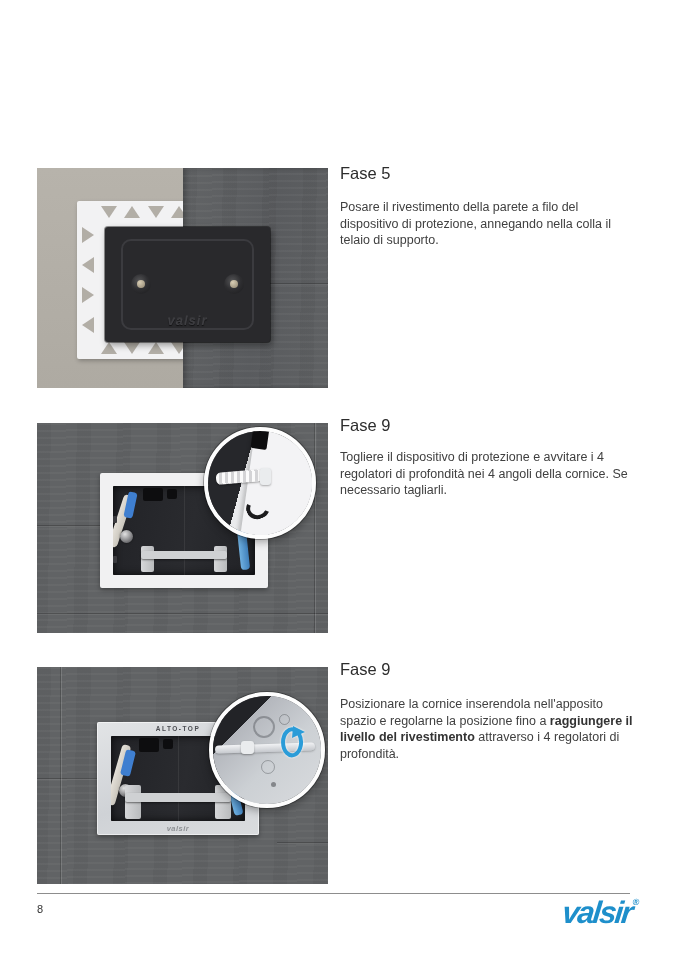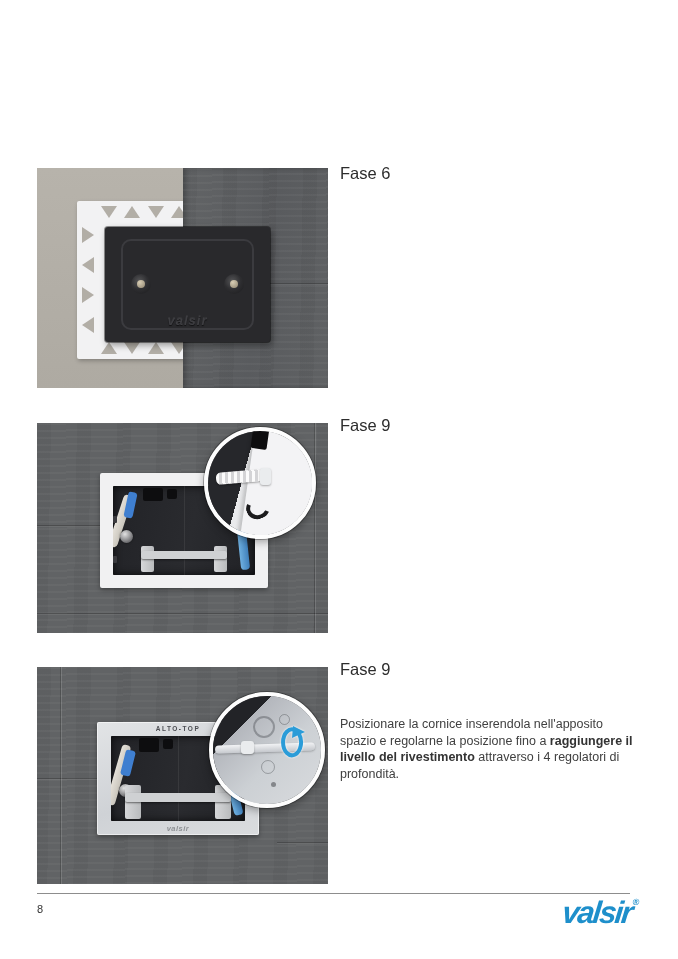--- a/index.html
+++ b/index.html
@@ -130,21 +130,22 @@
       <div class="wall-tex"></div>
       <div class="seam-h" style="left:0;right:0;top:115px;"></div>
     </div>
     <div class="p1-box">
       <div class="p1-panel"></div>
       <div class="screw" style="left:26px;top:47px;"></div>
       <div class="screw" style="right:26px;top:47px;"></div>
       <div class="embossed">valsir</div>
     </div>
   </div>
-  <div class="step-title" style="top:164px;">Fase 6</div>
+  <div class="step-title" style="top:164px;">Fase 5</div>
+  <div class="step-body" style="top:199px;">Posare il rivestimento della parete a filo del dispositivo di protezione, annegando nella colla il telaio di supporto.</div>
 
   <div class="photo" style="top:423px;height:210px;">
     <div class="wall-tex"></div>
     <div class="seam-h" style="left:0;width:63px;top:102px;"></div>
     <div class="seam-h" style="left:0;right:0;top:190px;"></div>
     <div class="seam-v" style="left:278px;top:0;height:100%;"></div>
     <div class="white-frame" style="left:63px;top:50px;width:168px;height:115px;">
       <div class="opening">
         <div class="op-seam"></div>
         <div class="connector" style="left:30px;top:2px;width:20px;height:13px;"></div>
@@ -165,20 +166,21 @@
     <div class="inset" style="left:167px;top:4px;width:104px;height:104px;">
       <div class="inset2-bg"></div>
       <div class="inset2-corner"></div>
       <div class="connector" style="left:44px;top:-4px;width:16px;height:22px;transform:rotate(8deg);"></div>
       <div class="regulator-screw" style="left:8px;top:40px;width:46px;height:12px;transform:rotate(-5deg);"></div>
       <div class="screw-joint" style="left:52px;top:37px;width:11px;height:17px;"></div>
       <div class="hook" style="left:38px;top:66px;"></div>
     </div>
   </div>
   <div class="step-title" style="top:416px;">Fase 9</div>
+  <div class="step-body" style="top:449px;">Togliere il dispositivo di protezione e avvitare i 4 regolatori di profondità nei 4 angoli della cornice. Se necessario tagliarli.</div>
 
   <div class="photo" style="top:667px;height:217px;">
     <div class="wall-tex"></div>
     <div class="seam-h" style="left:0;width:60px;top:111px;"></div>
     <div class="seam-h" style="left:240px;right:0;top:175px;"></div>
     <div class="seam-v" style="left:24px;top:0;height:100%;"></div>
     <div class="clear-frame" style="left:60px;top:55px;width:162px;height:113px;">
       <div class="mark-top">ALTO-TOP</div>
       <div class="mark-bottom">valsir</div>
       <div class="opening" style="left:14px;right:14px;top:14px;bottom:14px;">
@@ -204,19 +206,19 @@
       <div class="dot" style="left:58px;top:86px;width:5px;height:5px;"></div>
       <div class="clear-screw" style="left:2px;top:48px;width:100px;height:8px;transform:rotate(-2deg);"></div>
       <div class="screw-joint" style="left:28px;top:45px;width:13px;height:13px;"></div>
       <svg width="30" height="36" style="position:absolute;left:62px;top:30px;filter:drop-shadow(0 0 1px #ffffff);" viewBox="0 0 30 36">
         <path d="M 20 4 A 9 13 0 1 0 24 8" fill="none" stroke="#2b9cd8" stroke-width="4"></path>
         <polygon points="18,0 30,6 17,12" fill="#2b9cd8"></polygon>
       </svg>
     </div>
   </div>
   <div class="step-title" style="top:660px;">Fase 9</div>
-  <div class="step-body" style="top:696px;margin-top:20px;"><span>Posizionare la cornice inserendola nell'apposito spazio e regolarne la posizione fino a </span><span class="b">raggiungere il livello del rivestimento</span><span> attraverso i 4 regolatori di profondità.</span></div>
+  <div class="step-body" style="top:696px;"><span>Posizionare la cornice inserendola nell'apposito spazio e regolarne la posizione fino a </span><span class="b">raggiungere il livello del rivestimento</span><span> attraverso i 4 regolatori di profondità.</span></div>
 
   <div class="footer-rule"></div>
   <div class="page-number">8</div>
   <div class="brand"><span>valsir</span><sup>®</sup></div>
 
 </div>
 
 </body></html>

